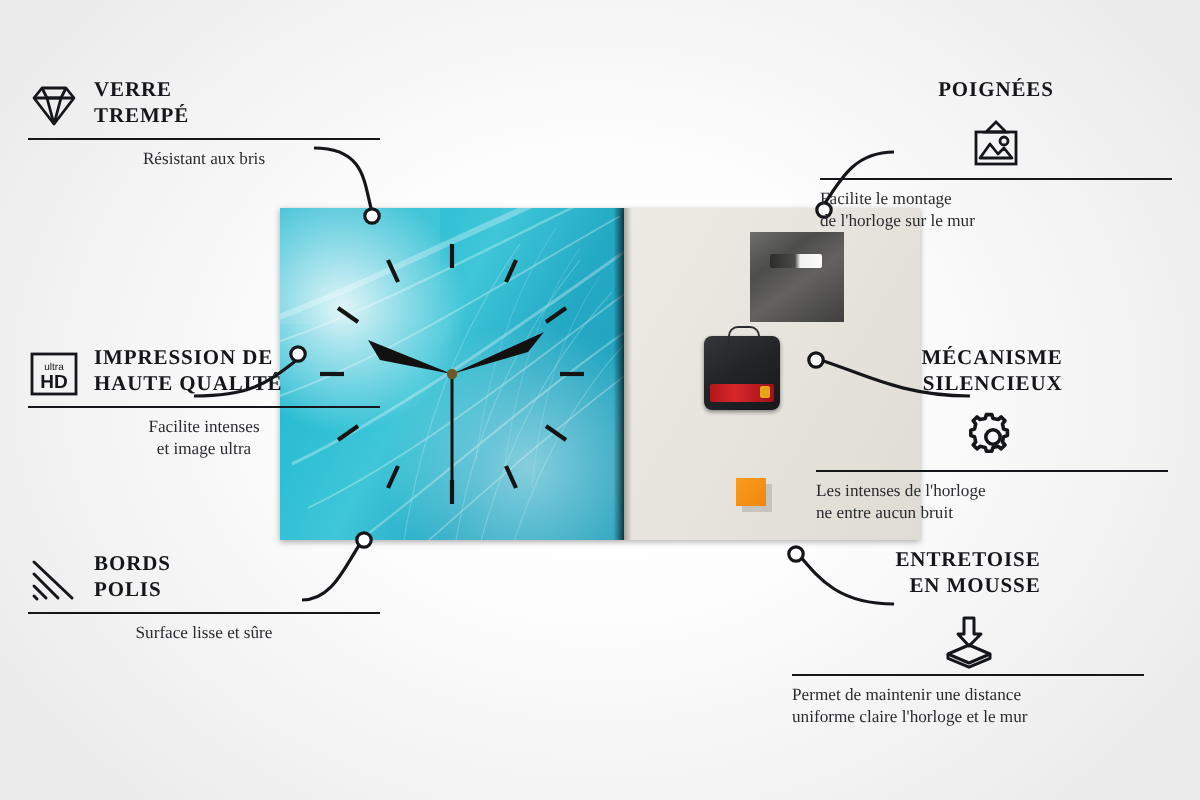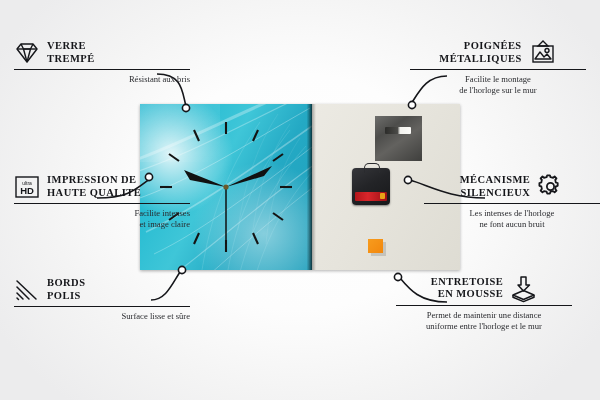--- a/index.html
+++ b/index.html
@@ -80,24 +80,24 @@
   .callout .title{
     font-weight:bold;font-size:10.5px;letter-spacing:.45px;
     color:#15161a;line-height:12.5px;text-transform:uppercase;
   }
   .callout .rule{height:1.3px;background:#15161a;margin:4px 0 4px 0;}
   .callout .desc{
     font-size:8.6px;color:#2a2b2f;line-height:11px;
   }
   .left .head{justify-content:flex-start;}
   .left .title{text-align:left;}
-  .left .desc{text-align:right;}
-  .right .head{justify-content:center;flex-direction:row;}
+  .left .desc{text-align:center;}
+  .right .head{justify-content:flex-end;flex-direction:column;}
   .right .title{text-align:right;}
-  .right .desc{text-align:center;}
+  .right .desc{text-align:left;}
   .ico{flex:0 0 auto;display:block;}
   svg{display:block;overflow:visible;}
   .lead{position:absolute;left:0;top:0;width:600px;height:400px;pointer-events:none;}
 </style>
 </head>
 <body>
 
 <div id="stage">
 
   <div class="product">
@@ -218,21 +218,21 @@
         <text x="13" y="19" text-anchor="middle" font-family="Liberation Sans, sans-serif" font-size="9.5" font-weight="bold" fill="#15161a">HD</text>
       </svg>
       <div class="title">
         <div>IMPRESSION DE</div>
         <div>HAUTE QUALITÉ</div>
       </div>
     </div>
     <div class="rule"></div>
     <div class="desc">
       <div>Facilite intenses</div>
-      <div>et image claire</div>
+      <div>et image ultra</div>
     </div>
   </div>
 
   <div class="callout left" style="left:14px;top:277px;">
     <div class="head">
       <svg class="ico" width="26" height="22" viewBox="0 0 26 22">
         <g stroke="#15161a" stroke-width="1.5" stroke-linecap="round">
           <line x1="3" y1="2" x2="22" y2="20"></line>
           <line x1="3" y1="8" x2="15" y2="20"></line>
           <line x1="3" y1="14" x2="9" y2="20"></line>
@@ -247,73 +247,72 @@
     <div class="rule"></div>
     <div class="desc">
       <div>Surface lisse et sûre</div>
     </div>
   </div>
 
   <div class="callout right" style="left:410px;top:40px;">
     <div class="head">
       <div class="title">
         <div>POIGNÉES</div>
-        <div>MÉTALLIQUES</div>
       </div>
       <svg class="ico" width="28" height="25" viewBox="0 0 28 25">
         <g fill="none" stroke="#15161a" stroke-width="1.4">
           <path d="M14 1 L9 6 H19 Z"></path>
           <rect x="4" y="6" width="20" height="16"></rect>
           <path d="M6 19 L11 12 L15 17 L18 14 L22 19 Z" stroke-linejoin="round"></path>
           <circle cx="18" cy="10.5" r="2"></circle>
         </g>
       </svg>
     </div>
     <div class="rule"></div>
     <div class="desc">
       <div>Facilite le montage</div>
       <div>de l'horloge sur le mur</div>
     </div>
   </div>
 
-  <div class="callout right" style="left:424px;top:174px;">
+  <div class="callout right" style="left:408px;top:174px;">
     <div class="head">
       <div class="title">
         <div>MÉCANISME</div>
         <div>SILENCIEUX</div>
       </div>
       <svg class="ico" width="27" height="25" viewBox="0 0 27 25">
         <g fill="none" stroke="#15161a" stroke-width="1.8" stroke-linejoin="round">
           <path d="M13.5 3.2
                    l2.6 .55 1.5-1.25 1.9 1.9 -1.25 1.5 .55 2.6 1.9 .6 v2.7 l-1.9 .6 -.55 2.6 1.25 1.5 -1.9 1.9 -1.5-1.25 -2.6 .55 -.6 1.9 h-2.7 l-.6-1.9 -2.6-.55 -1.5 1.25 -1.9-1.9 1.25-1.5 -.55-2.6 -1.9-.6 v-2.7 l1.9-.6 .55-2.6 -1.25-1.5 1.9-1.9 1.5 1.25 2.6-.55 .6-1.9 h2.7 Z"></path>
           <circle cx="13.5" cy="12.5" r="3.6"></circle>
         </g>
       </svg>
     </div>
     <div class="rule"></div>
     <div class="desc">
       <div>Les intenses de l'horloge</div>
-      <div>ne font aucun bruit</div>
+      <div>ne entre aucun bruit</div>
     </div>
   </div>
 
   <div class="callout right" style="left:396px;top:275px;width:176px;">
     <div class="head">
       <div class="title">
         <div>ENTRETOISE</div>
         <div>EN MOUSSE</div>
       </div>
       <svg class="ico" width="27" height="26" viewBox="0 0 27 26">
         <g fill="none" stroke="#15161a" stroke-width="1.5" stroke-linejoin="round">
           <path d="M11 2 h5 v8 h3.5 L13.5 16 L8 10 h3 Z"></path>
           <path d="M13.5 15.5 L24 20 L13.5 24.5 L3 20 Z"></path>
           <path d="M3 20 v2.2 L13.5 26.6 L24 22.2 V20"></path>
         </g>
       </svg>
     </div>
     <div class="rule"></div>
     <div class="desc">
       <div>Permet de maintenir une distance</div>
-      <div>uniforme entre l'horloge et le mur</div>
+      <div>uniforme claire l'horloge et le mur</div>
     </div>
   </div>
 
 </div>
 
 </body></html>

